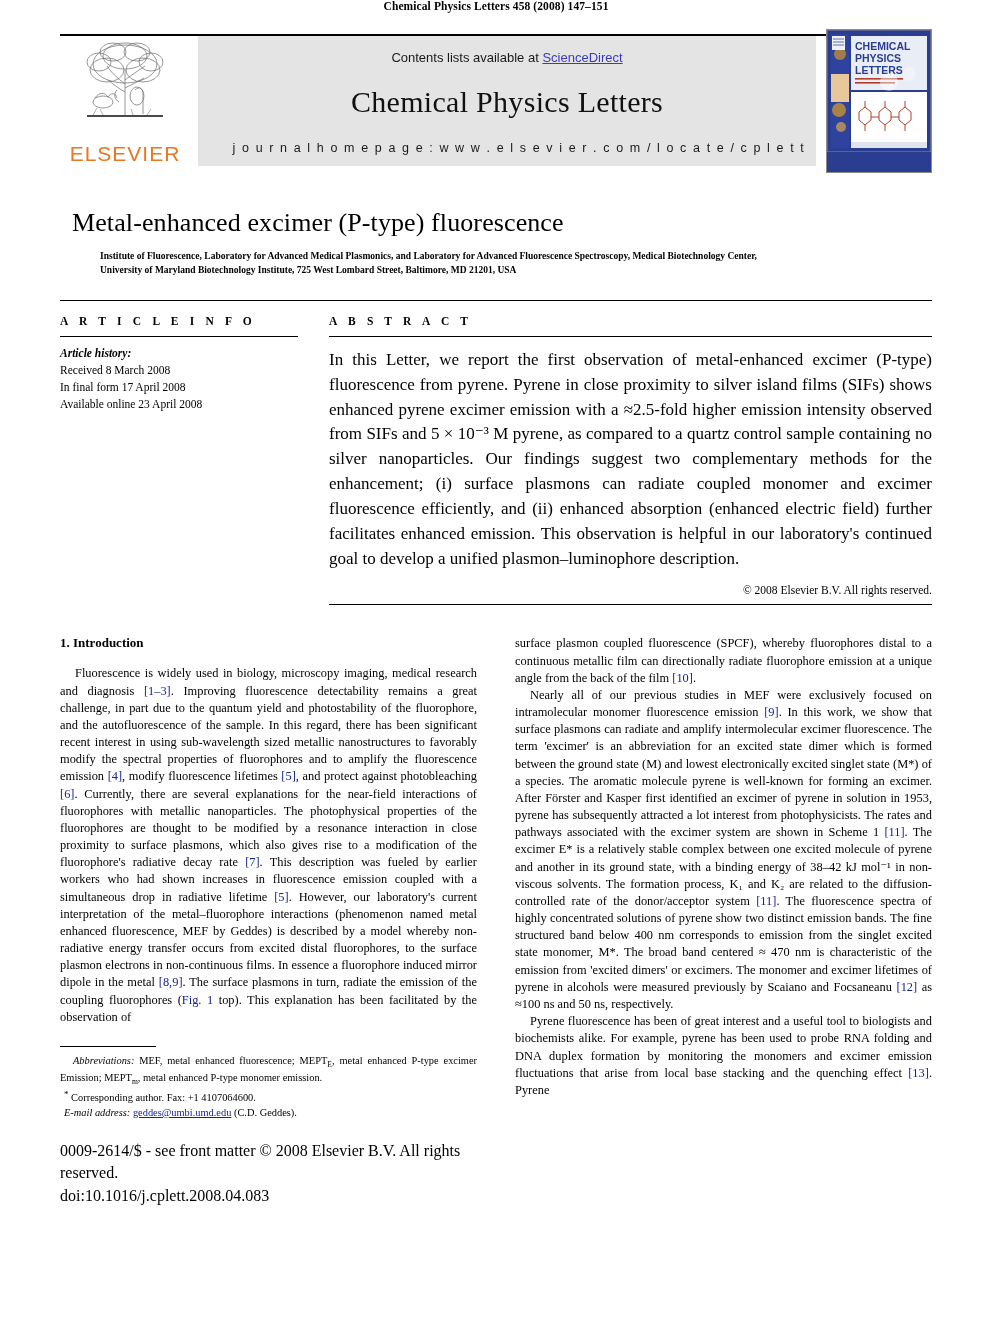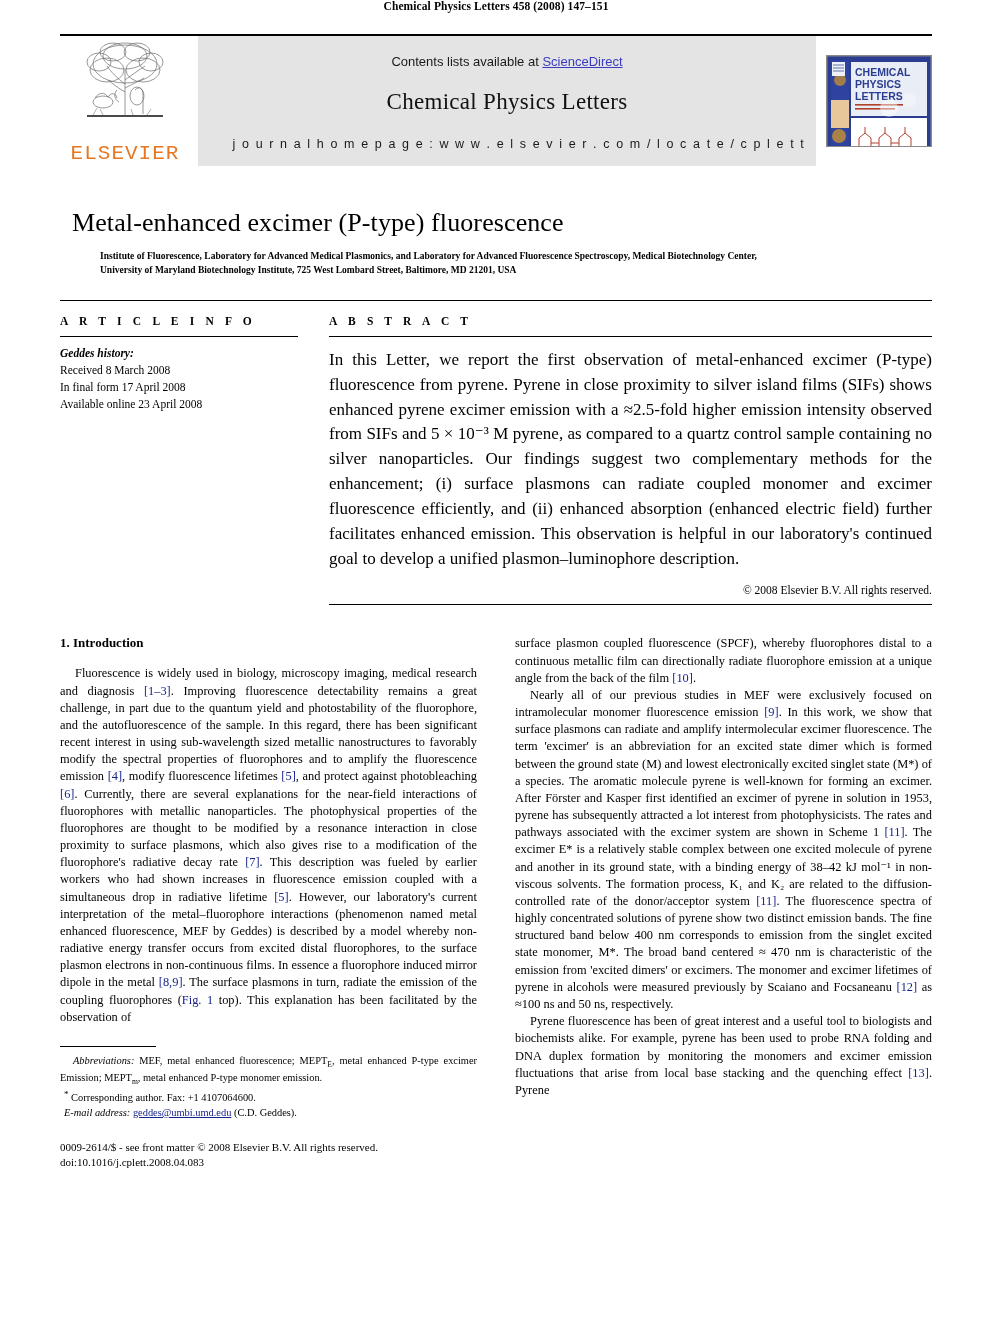--- a/index.html
+++ b/index.html
@@ -44,21 +44,21 @@
     flex: 0 0 130px;
     display: flex;
     flex-direction: column;
     align-items: center;
     justify-content: flex-end;
     padding-bottom: 2px;
     box-sizing: border-box;
   }
   .tree-svg { display:block; }
   .elsevier-word {
-    font-family: Liberation Mono, monospace;
+    font-family: Liberation Sans, sans-serif;
     font-size: 21px;
     letter-spacing: 1px;
     color: #E87722;
     line-height: 1;
     margin-top: 15px;
   }
   .banner {
     flex: 1 1 auto;
     background: #e4e4e4;
     margin-left: 8px;
@@ -75,38 +75,38 @@
     font-family: "Liberation Sans", sans-serif;
     font-size: 13px;
     color: #1a1a1a;
     margin-top: 4px;
   }
   .contents-line .sd {
     color: #3b3bbf;
   }
   .journal-name {
     font-family: "Liberation Serif", serif;
-    font-size: 23px;
+    font-size: 30px;
     letter-spacing: .3px;
     margin: 20px 0 22px 0;
     color: #111;
   }
   .homepage-line {
     font-family: "Liberation Sans", sans-serif;
     font-size: 12.5px;
     letter-spacing: 1.6px;
     color: #1a1a1a;
     padding-left: 24px;
   }
   .cover {
     flex: 0 0 106px;
     width: 106px;
     position: relative;
     align-self: center;
-    height: 92px;
+    height: 144px;
     border: 1px solid #8a8a8a;
     box-sizing: border-box;
     overflow: hidden;
     background: #2b3d91;
   }
 
   
   .title-block { margin-top: 42px; }
   .article-title {
     font-size: 26px;
@@ -208,21 +208,21 @@
     line-height: 1.42;
     text-align: justify;
     margin: 0;
   }
   .footnote.indent { text-indent: 13px; }
   .footnote .ital { font-style: italic; }
   .footnote .mail { color: #16238c; }
   .star { font-size: 9px; vertical-align: super; }
   .corr-line { padding-left: 13px; text-indent: -9px; }
   .issn {
-    font-size: 11px;
+    font-size: 16px;
     line-height: 1.4;
     margin-top: 19px;
   }
   sub { font-size: 7.6px; }
 </style>
 </head>
 <body>
 
 <div class="page">
 
@@ -321,21 +321,21 @@
       <span>Institute of Fluorescence, Laboratory for Advanced Medical Plasmonics, and Laboratory for Advanced Fluorescence Spectroscopy, Medical Biotechnology Center,</span><br>
       <span>University of Maryland Biotechnology Institute, 725 West Lombard Street, Baltimore, MD 21201, USA</span>
     </div>
   </div>
 
   <div class="info-abstract">
     <div class="col-info">
       <div class="sec-head">A R T I C L E   I N F O</div>
       <div class="rule"></div>
       <div class="info-body">
-        <span class="ital">Geddes history:</span><br>
+        <span class="ital">Article history:</span><br>
         <span>Received 8 March 2008</span><br>
         <span>In final form 17 April 2008</span><br>
         <span>Available online 23 April 2008</span>
       </div>
     </div>
 
     <div class="col-abstract">
       <div class="sec-head">A B S T R A C T</div>
       <div class="rule"></div>
       <div class="abstract-body">In this Letter, we report the first observation of metal-enhanced excimer (P-type) fluorescence from pyrene. Pyrene in close proximity to silver island films (SIFs) shows enhanced pyrene excimer emission with a ≈2.5-fold higher emission intensity observed from SIFs and 5 × 10⁻³ M pyrene, as compared to a quartz control sample containing no silver nanoparticles. Our findings suggest two complementary methods for the enhancement; (i) surface plasmons can radiate coupled monomer and excimer fluorescence efficiently, and (ii) enhanced absorption (enhanced electric field) further facilitates enhanced emission. This observation is helpful in our laboratory's continued goal to develop a unified plasmon–luminophore description.</div>

